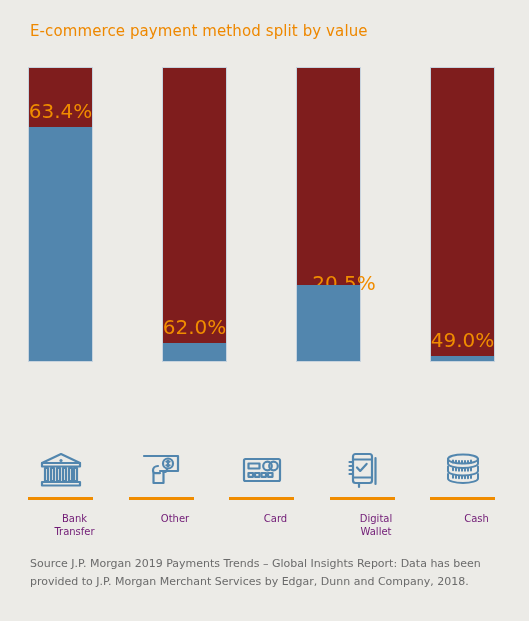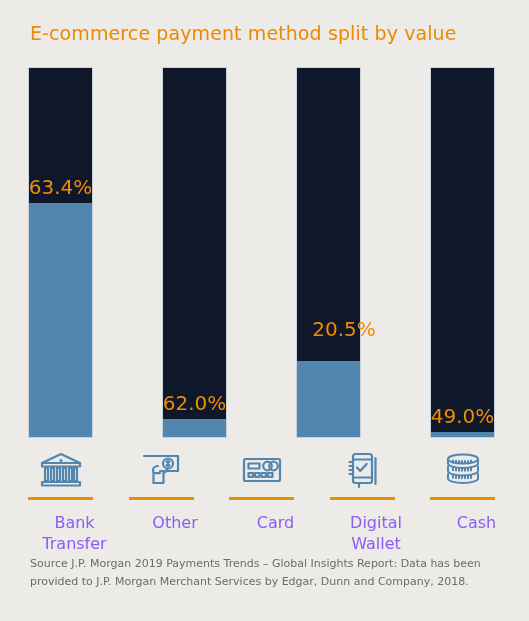--- a/index.html
+++ b/index.html
@@ -20,42 +20,42 @@
     width: 529px;
     height: 621px;
     box-sizing: border-box;
   }
 
   
   .chart-title {
     position: absolute;
     left: 30px;
     top: 22px;
-    font-size: 19px;
+    font-size: 15px;
     color: #ee8800;
     letter-spacing: 0.1px;
     white-space: nowrap;
   }
 
   
   .columns {
     position: absolute;
     left: 28px;
     top: 67px;
     width: 467px;
     height: 371px;
     display: flex;
     justify-content: space-between;
   }
 
   .col {
     width: 65px;
-    height: 371px;
+    height: 295px;
     position: relative;
-    background: #0f172a;
+    background: #7f1d1d;
     border: 1px solid #c7d3de;
     box-sizing: border-box;
   }
 
   .bar-fill {
     position: absolute;
     left: 0;
     right: 0;
     bottom: 0;
     background: #5286ae;
@@ -97,22 +97,22 @@
 
   .legend-rule {
     margin-top: 6px;
     width: 65px;
     height: 2.5px;
     background: #f08c00;
   }
 
   .legend-label {
     margin-top: 12px;
-    font-size: 16px;
-    color: #8b5cf6;
+    font-size: 10px;
+    color: #701a75;
     text-align: center;
     line-height: 1.35;
     white-space: pre-line;
     margin-left: 28px;
   }
 
   
   .source {
     position: absolute;
     left: 30px;
@@ -137,21 +137,21 @@
       <div class="bar-value" style="bottom: 240px; color: rgb(240, 140, 0);">63.4%</div>
       <div class="bar-fill" style="height: 234px; background: rgb(82, 134, 174);"></div>
     </div>
 
     <div class="col">
       <div class="bar-value" style="bottom: 24px; color: rgb(240, 140, 0);">62.0%</div>
       <div class="bar-fill" style="height: 18px; background: rgb(82, 134, 174);"></div>
     </div>
 
     <div class="col">
-      <div class="bar-value" style="bottom: 98px; color: rgb(240, 140, 0); padding-left: 31px;">20.5%</div>
+      <div class="bar-value" style="bottom: 68px; color: rgb(240, 140, 0); padding-left: 31px;">20.5%</div>
       <div class="bar-fill" style="height: 76px; background: rgb(82, 134, 174);"></div>
     </div>
 
     <div class="col">
       <div class="bar-value" style="bottom: 11px; color: rgb(240, 140, 0);">49.0%</div>
       <div class="bar-fill" style="height: 5px; background: rgb(82, 134, 174);"></div>
     </div>
 
   </div>
 

